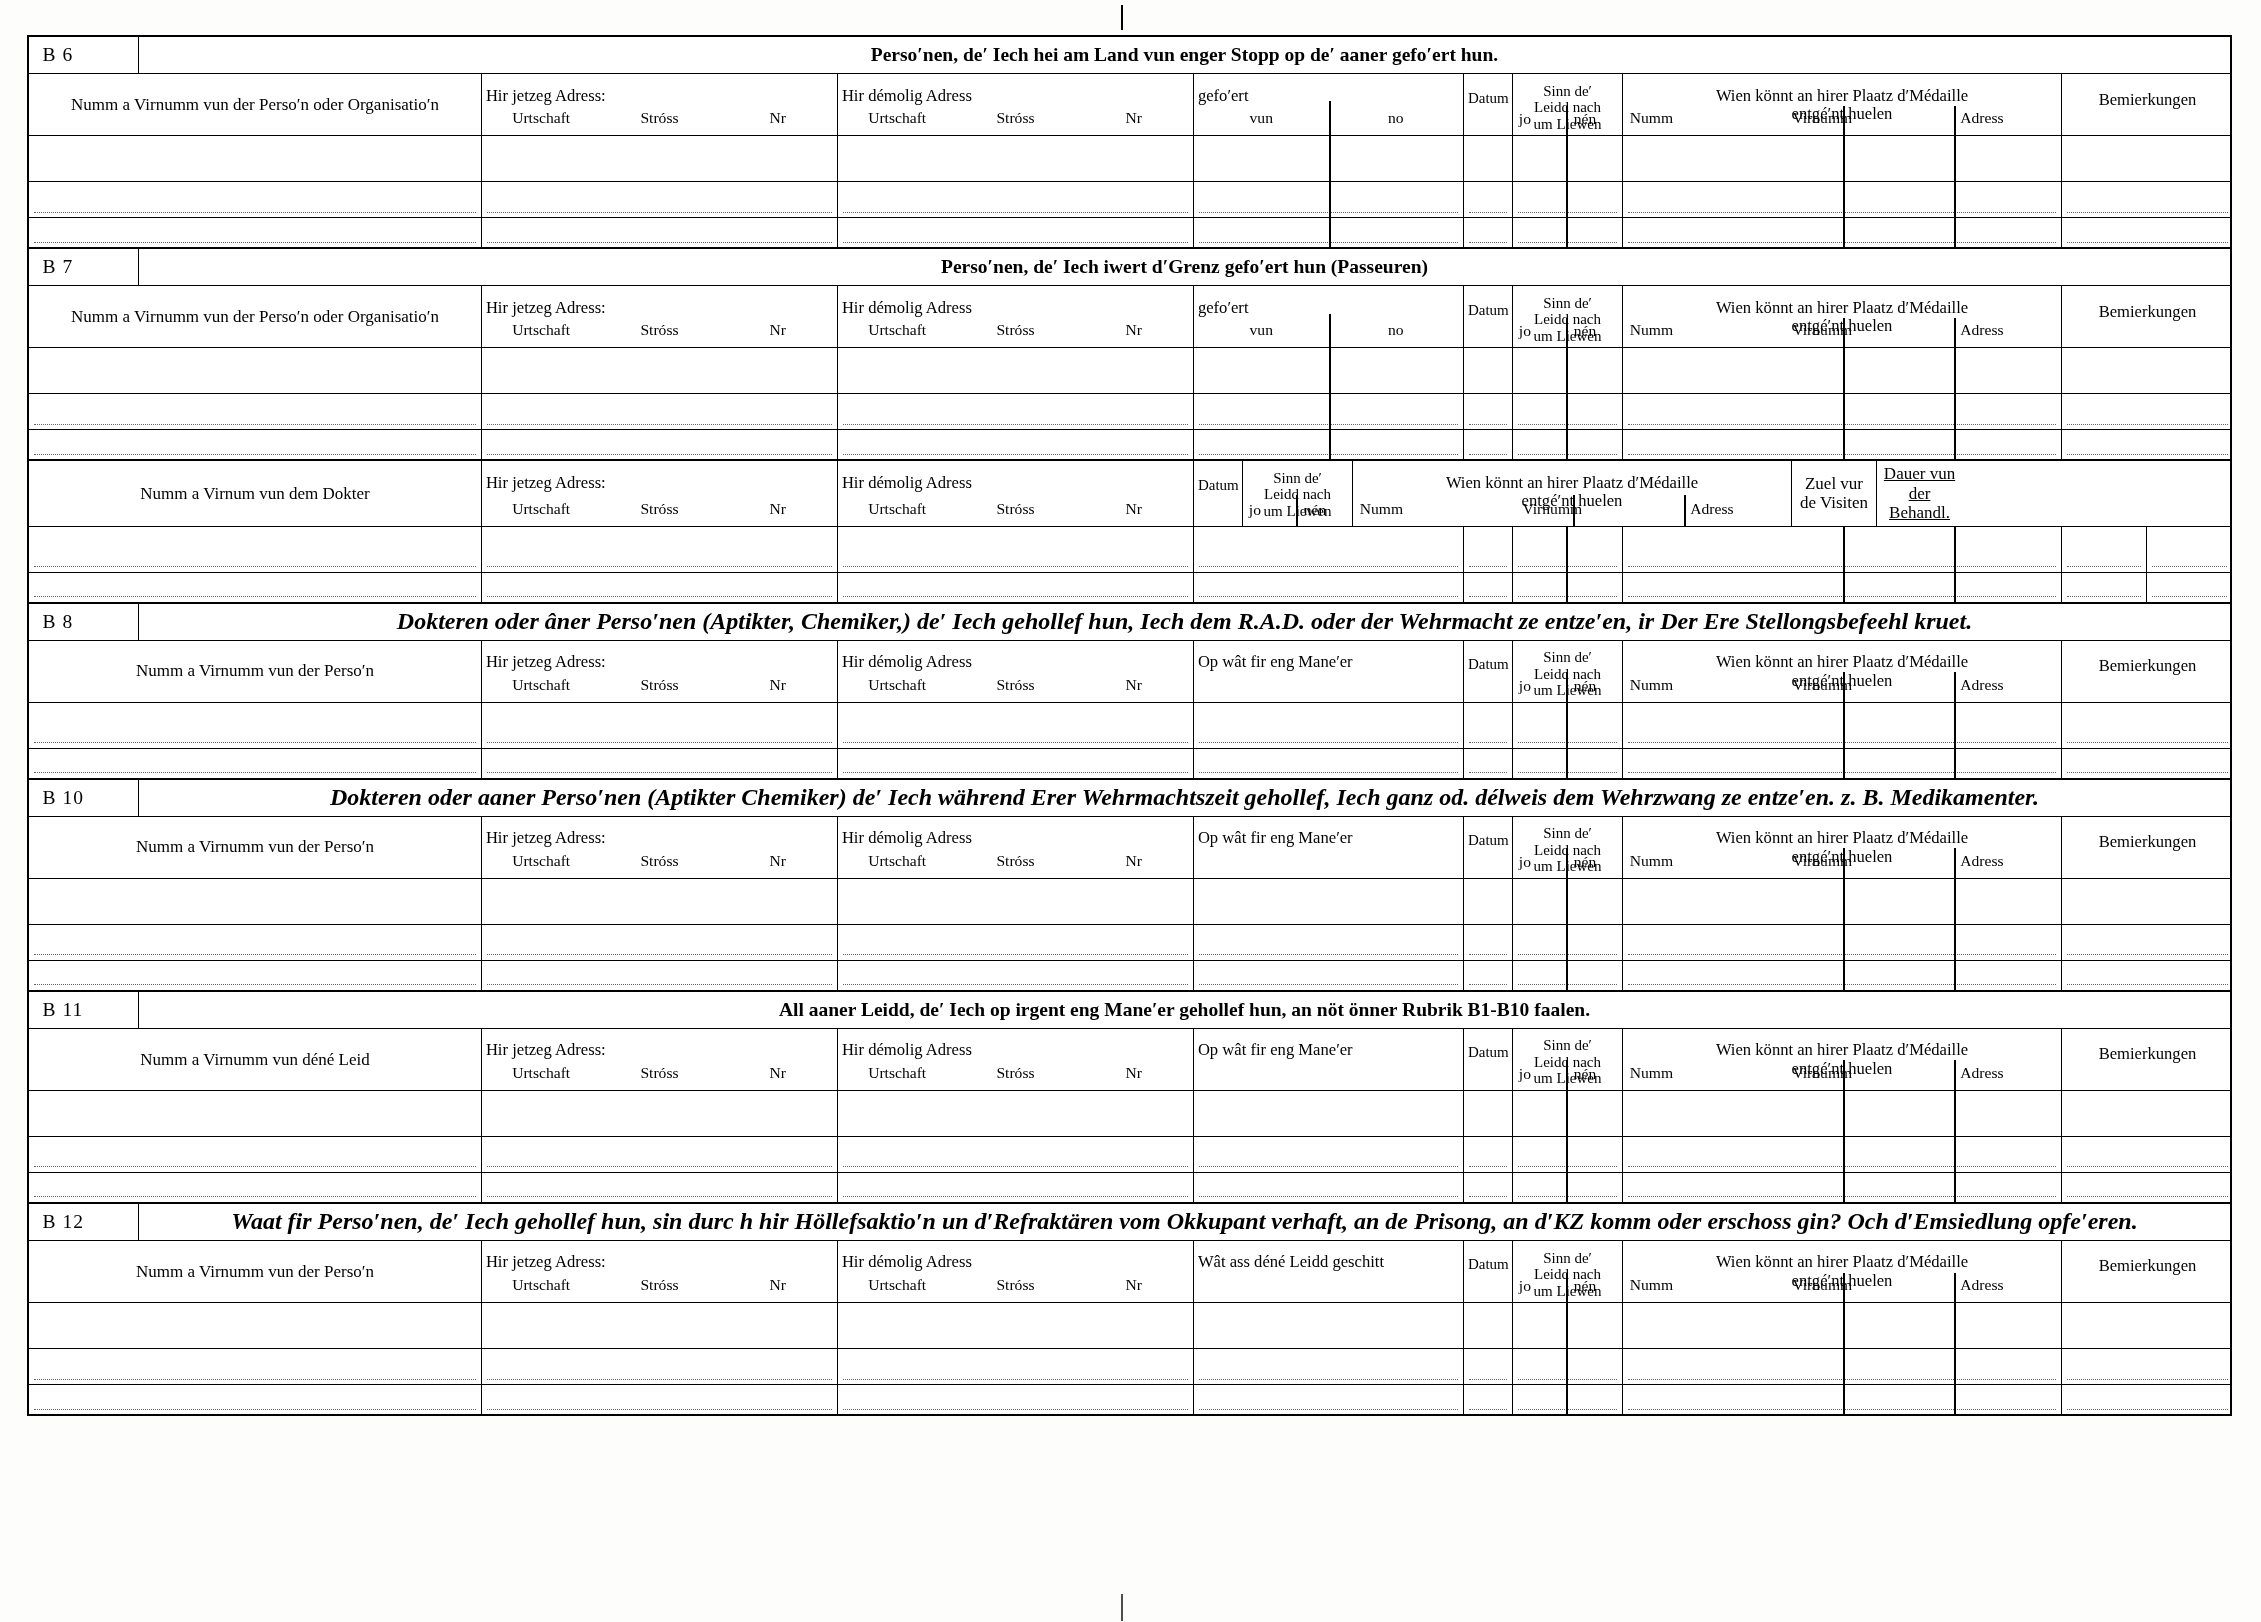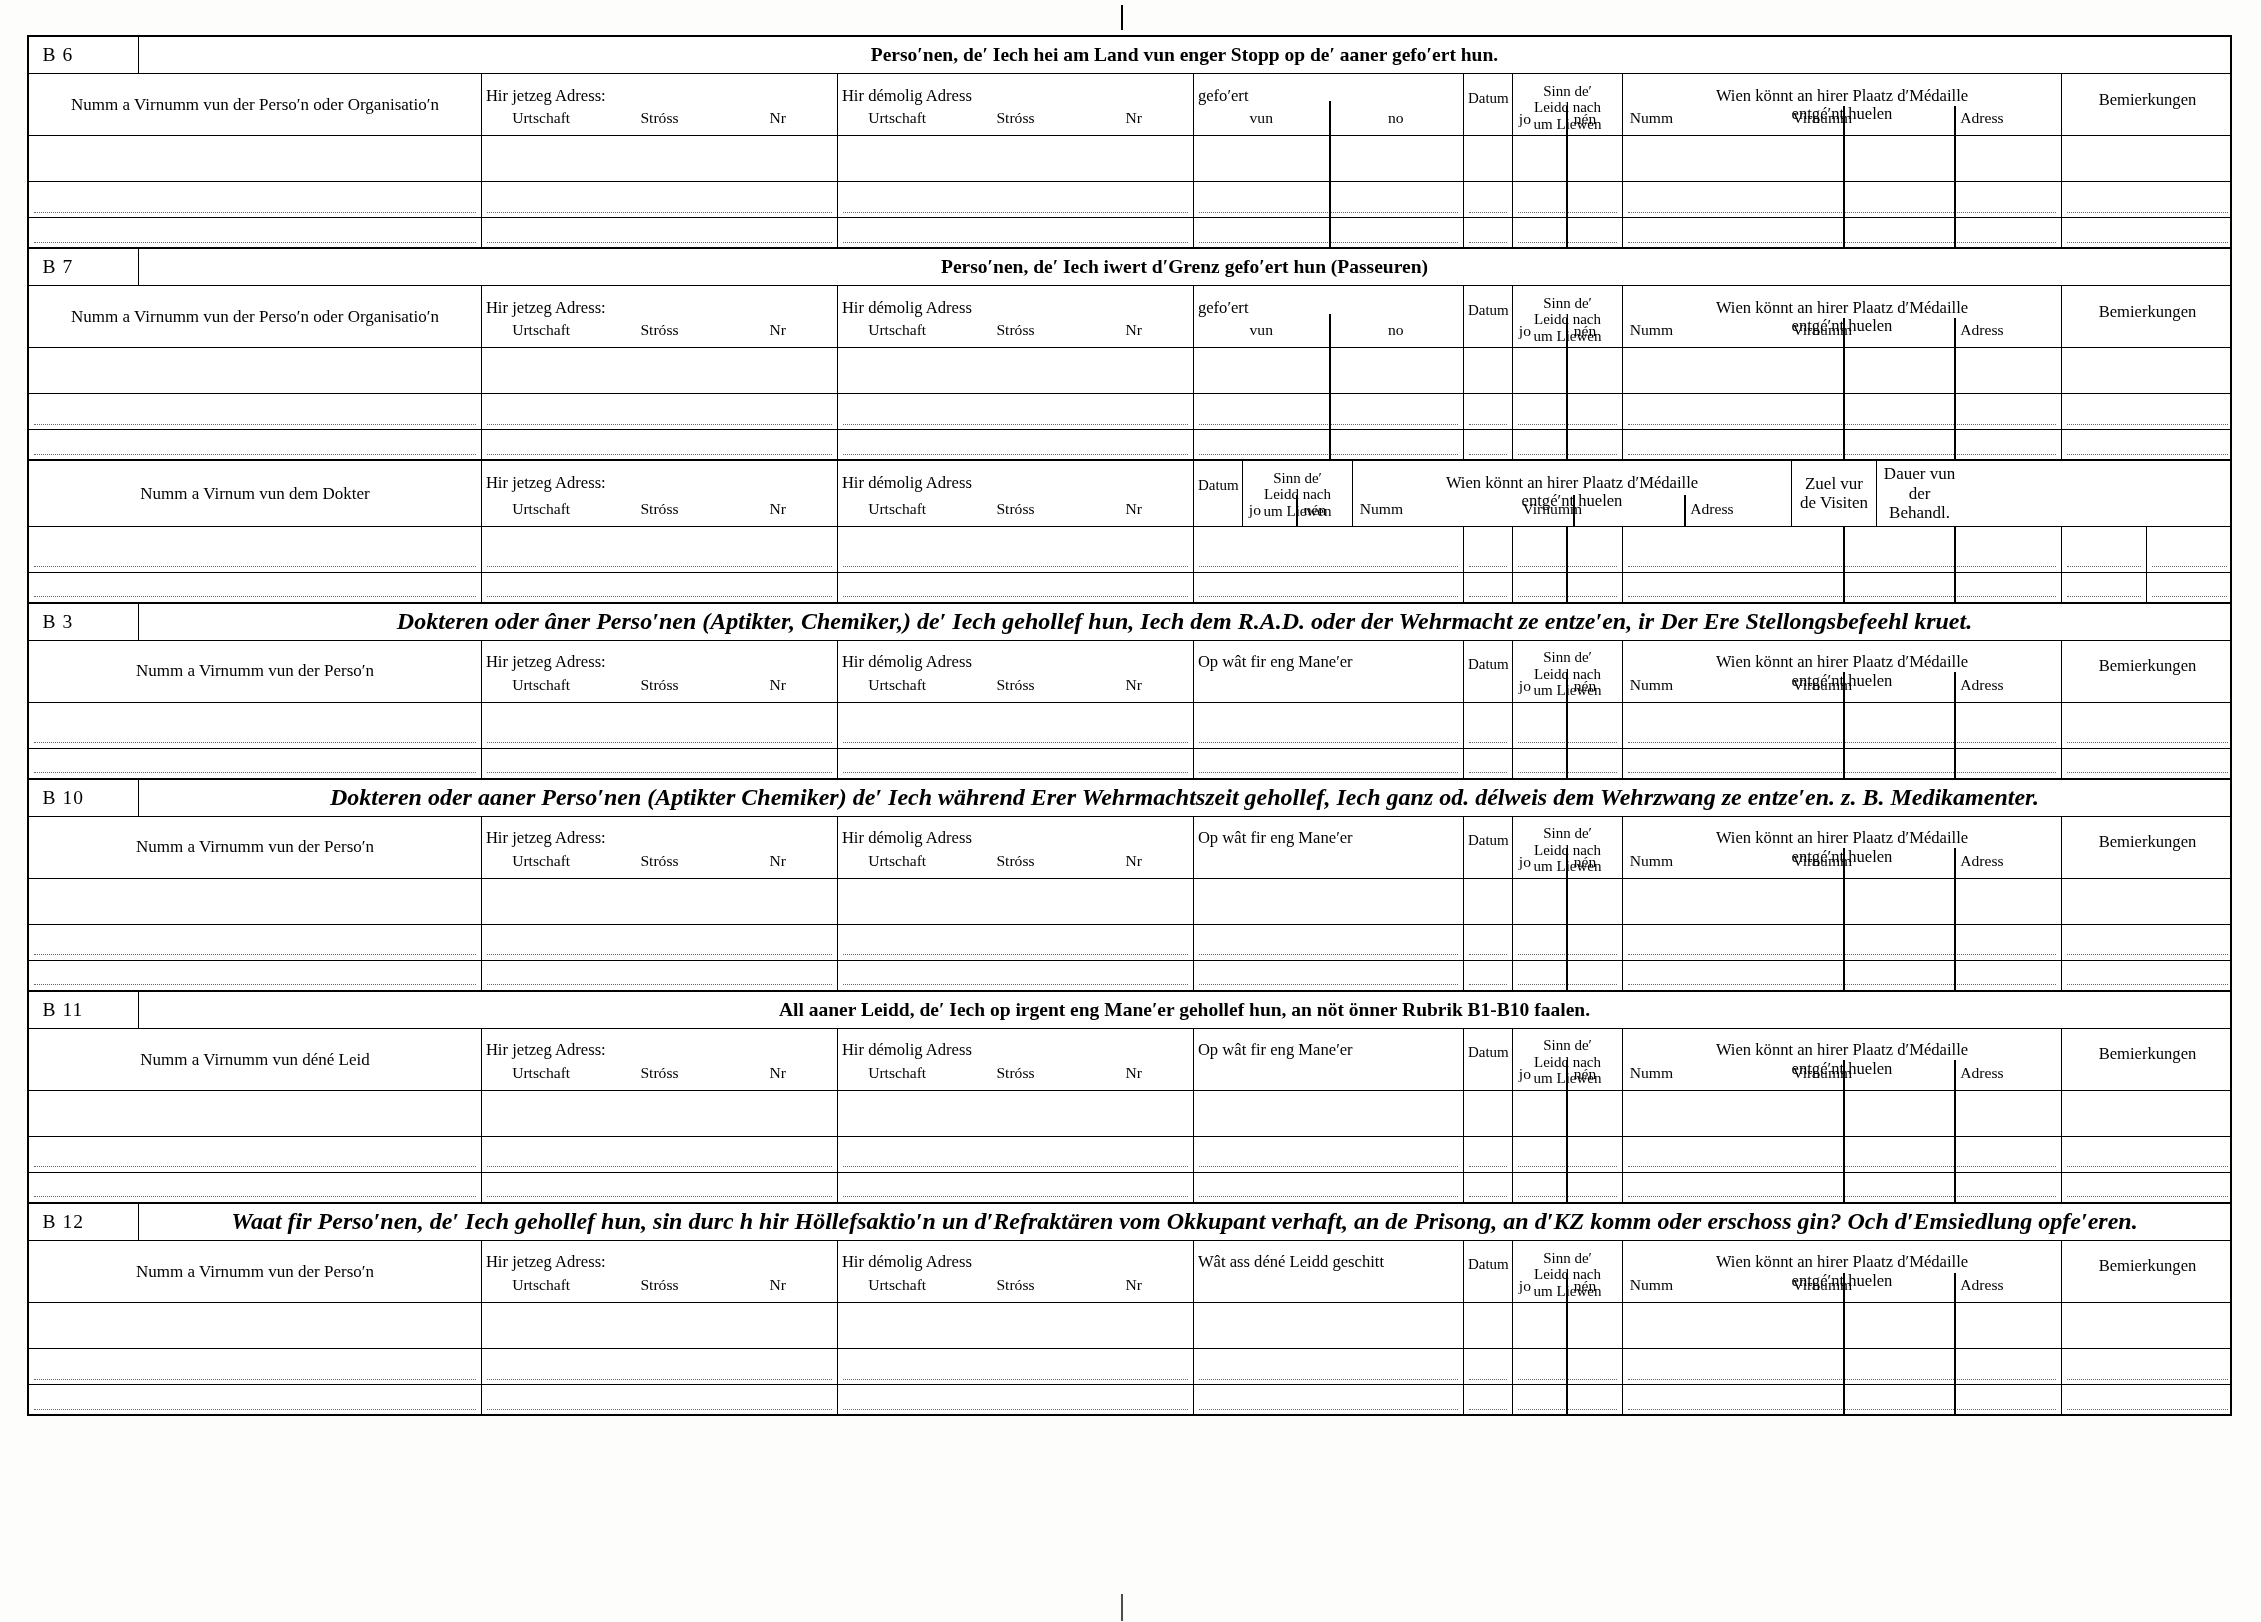--- a/index.html
+++ b/index.html
@@ -538,21 +538,21 @@
             </div>
             <div class="vline short" style="left: 220px;"></div>
             <div class="vline short" style="left: 331px;"></div>
           </div>
           <div class="cell c-zuel centered">
             <div>
               <div>Zuel vur</div>
               <div>de Visiten</div>
             </div>
           </div>
-          <div class="cell c-dauer centered" style="border-right: none;">
+          <div class="cell c-dauer centered" style="border-right: none; text-decoration: underline;">
             <div>
               <div>Dauer vun</div>
               <div>der Behandl.</div>
             </div>
           </div>
         </div>
         <div class="data-row r-tall">
           <div class="cell c-name blank">
             <div class="dots"></div>
           </div>
@@ -612,21 +612,21 @@
           <div class="cell c-zuel blank">
             <div class="dots"></div>
           </div>
           <div class="cell c-dauer blank" style="border-right: none;">
             <div class="dots"></div>
           </div>
         </div>
       </div>
       <div class="section">
         <div class="sec-title-row">
-          <div class="sec-code">B  3</div>
+          <div class="sec-code">B  8</div>
           <div class="sec-head small">Dokteren oder âner Perso′nen (Aptikter, Chemiker,) de′ Iech gehollef hun, Iech dem R.A.D. oder der Wehrmacht ze entze′en, ir Der Ere Stellongsbefeehl kruet.</div>
         </div>
         <div class="hdr-row">
           <div class="cell c-name centered">Numm a Virnumm vun der Perso′n</div>
           <div class="cell c-addr1">
             <div class="hdr-top">Hir jetzeg Adress:</div>
             <div class="sub-labels">
               <span>Urtschaft</span>
               <span>Stróss</span>
               <span>Nr</span>

